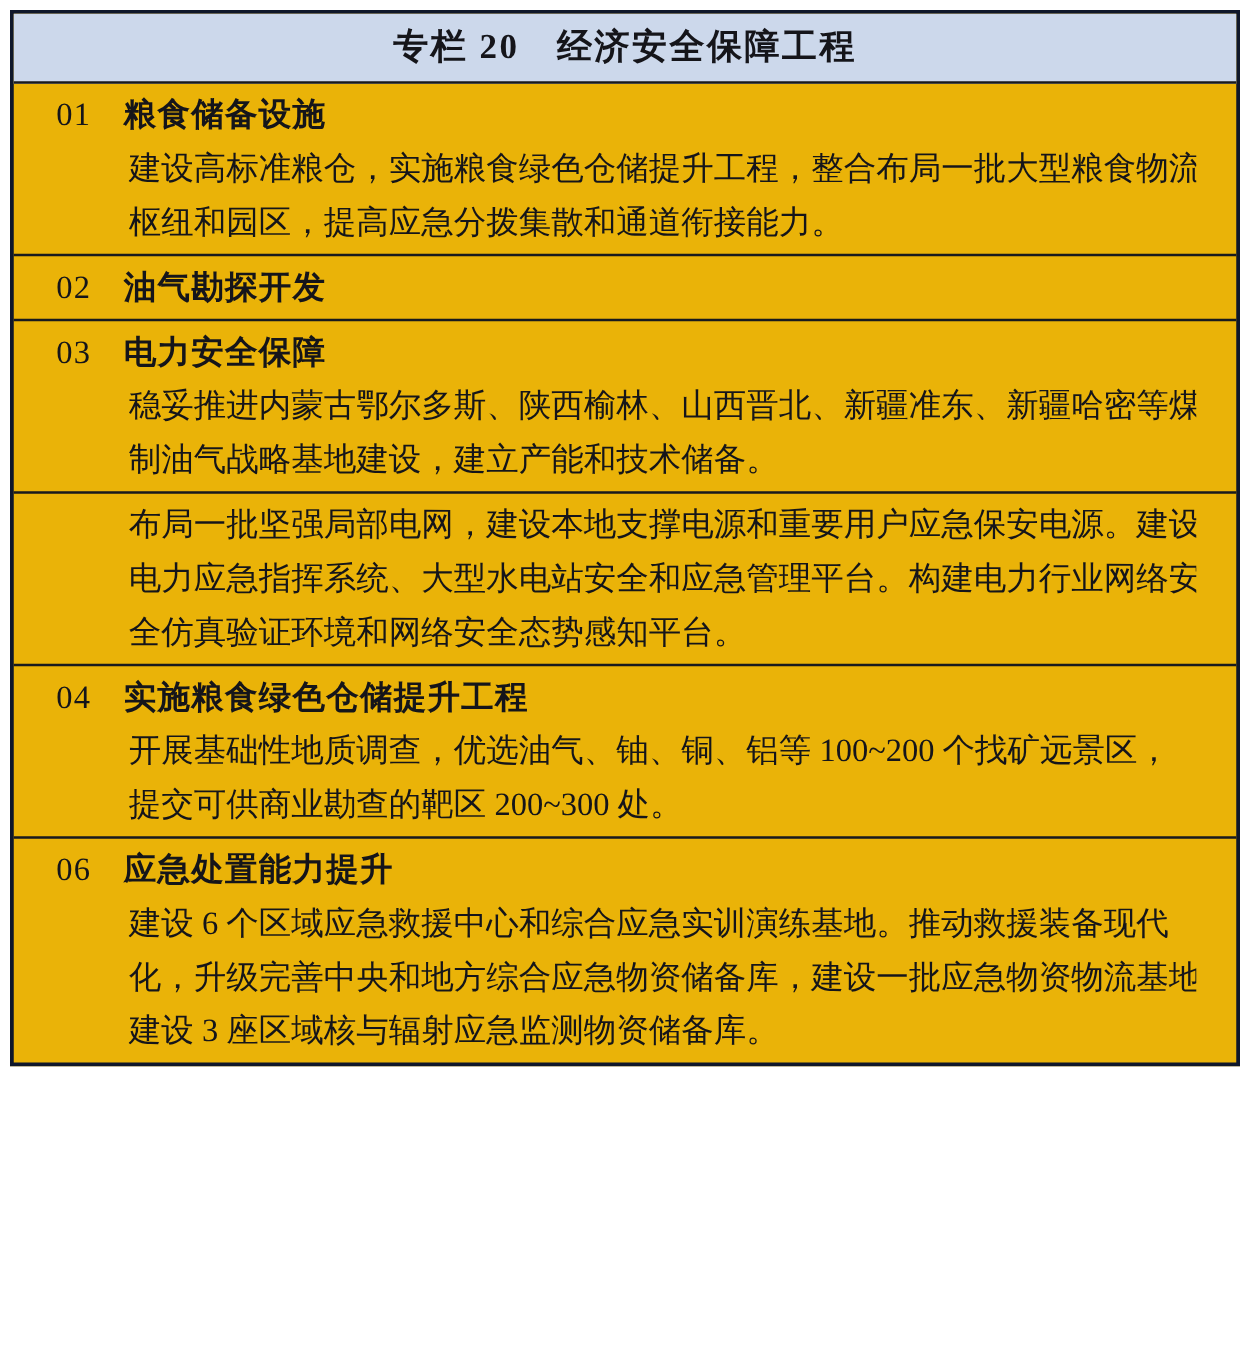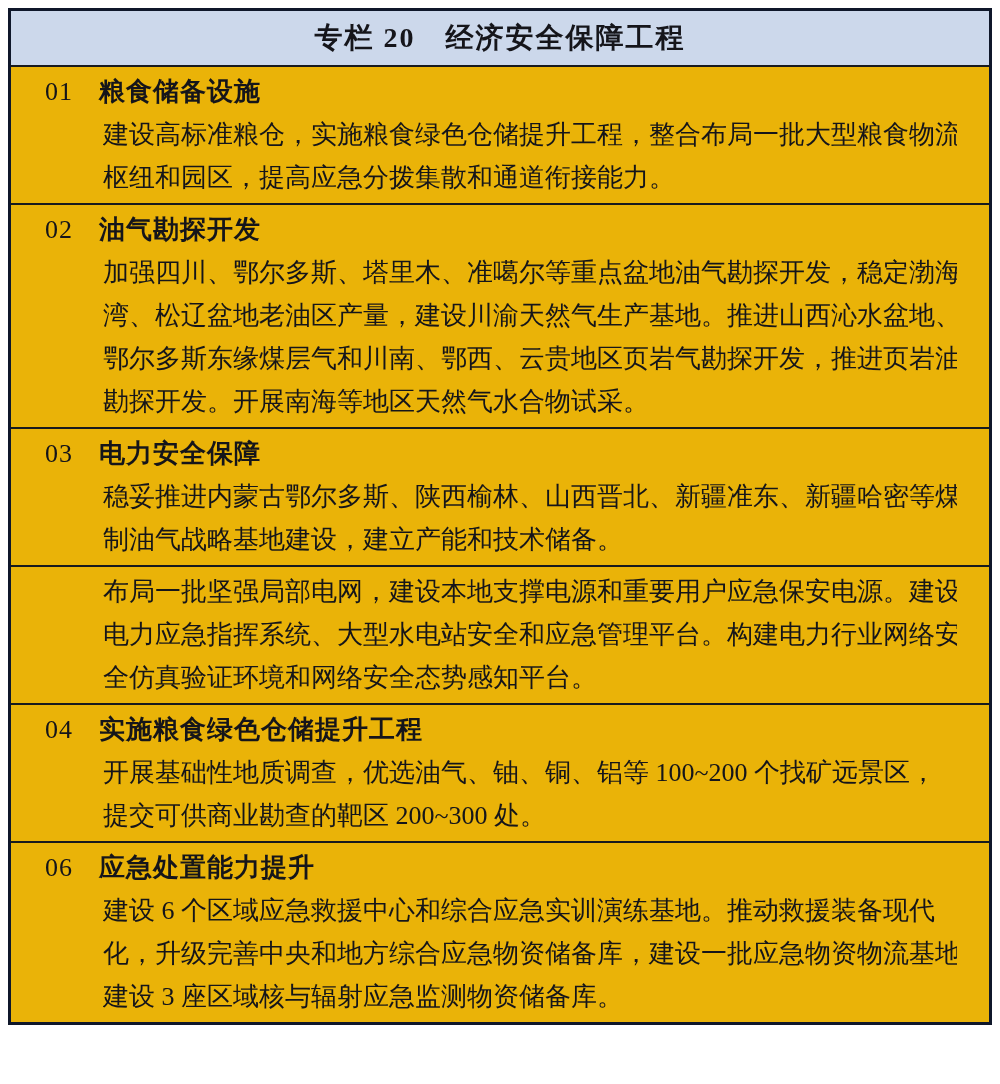--- a/index.html
+++ b/index.html
@@ -82,26 +82,20 @@
       <div class="body-line">建设高标准粮仓，实施粮食绿色仓储提升工程，整合布局一批大型粮食物流</div>
       <div class="body-line">枢纽和园区，提高应急分拨集散和通道衔接能力。</div>
     </div>
   </div>
 
   <div class="section">
     <div class="section-head">
       <span class="section-num">02</span>
       <span class="section-title">油气勘探开发</span>
     </div>
-    <div class="section-body">
-      <div class="body-line">加强四川、鄂尔多斯、塔里木、准噶尔等重点盆地油气勘探开发，稳定渤海</div>
-      <div class="body-line">湾、松辽盆地老油区产量，建设川渝天然气生产基地。推进山西沁水盆地、</div>
-      <div class="body-line">鄂尔多斯东缘煤层气和川南、鄂西、云贵地区页岩气勘探开发，推进页岩油</div>
-      <div class="body-line">勘探开发。开展南海等地区天然气水合物试采。</div>
-    </div>
   </div>
 
   <div class="section">
     <div class="section-head">
       <span class="section-num">03</span>
       <span class="section-title">电力安全保障</span>
     </div>
     <div class="section-body">
       <div class="body-line">稳妥推进内蒙古鄂尔多斯、陕西榆林、山西晋北、新疆准东、新疆哈密等煤</div>
       <div class="body-line">制油气战略基地建设，建立产能和技术储备。</div>

